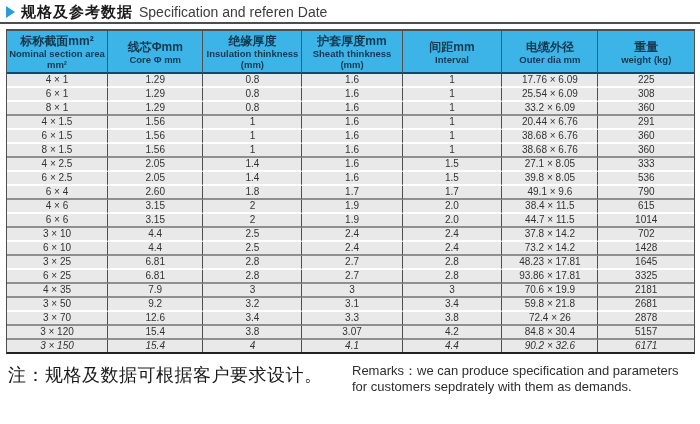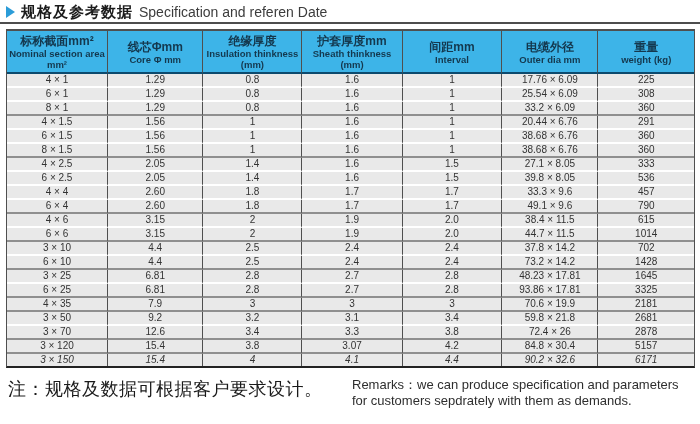--- a/index.html
+++ b/index.html
@@ -200,29 +200,20 @@
           </tr>
           <tr>
             <td>6 × 2.5</td>
             <td>2.05</td>
             <td>1.4</td>
             <td>1.6</td>
             <td>1.5</td>
             <td>39.8 × 8.05</td>
             <td>536</td>
           </tr>
-          <tr>
-            <td>4 × 4</td>
-            <td>2.60</td>
-            <td>1.8</td>
-            <td>1.7</td>
-            <td>1.7</td>
-            <td>33.3 × 9.6</td>
-            <td>457</td>
-          </tr>
           <tr class="group-end">
             <td>6 × 4</td>
             <td>2.60</td>
             <td>1.8</td>
             <td>1.7</td>
             <td>1.7</td>
             <td>49.1 × 9.6</td>
             <td>790</td>
           </tr>
           <tr>

